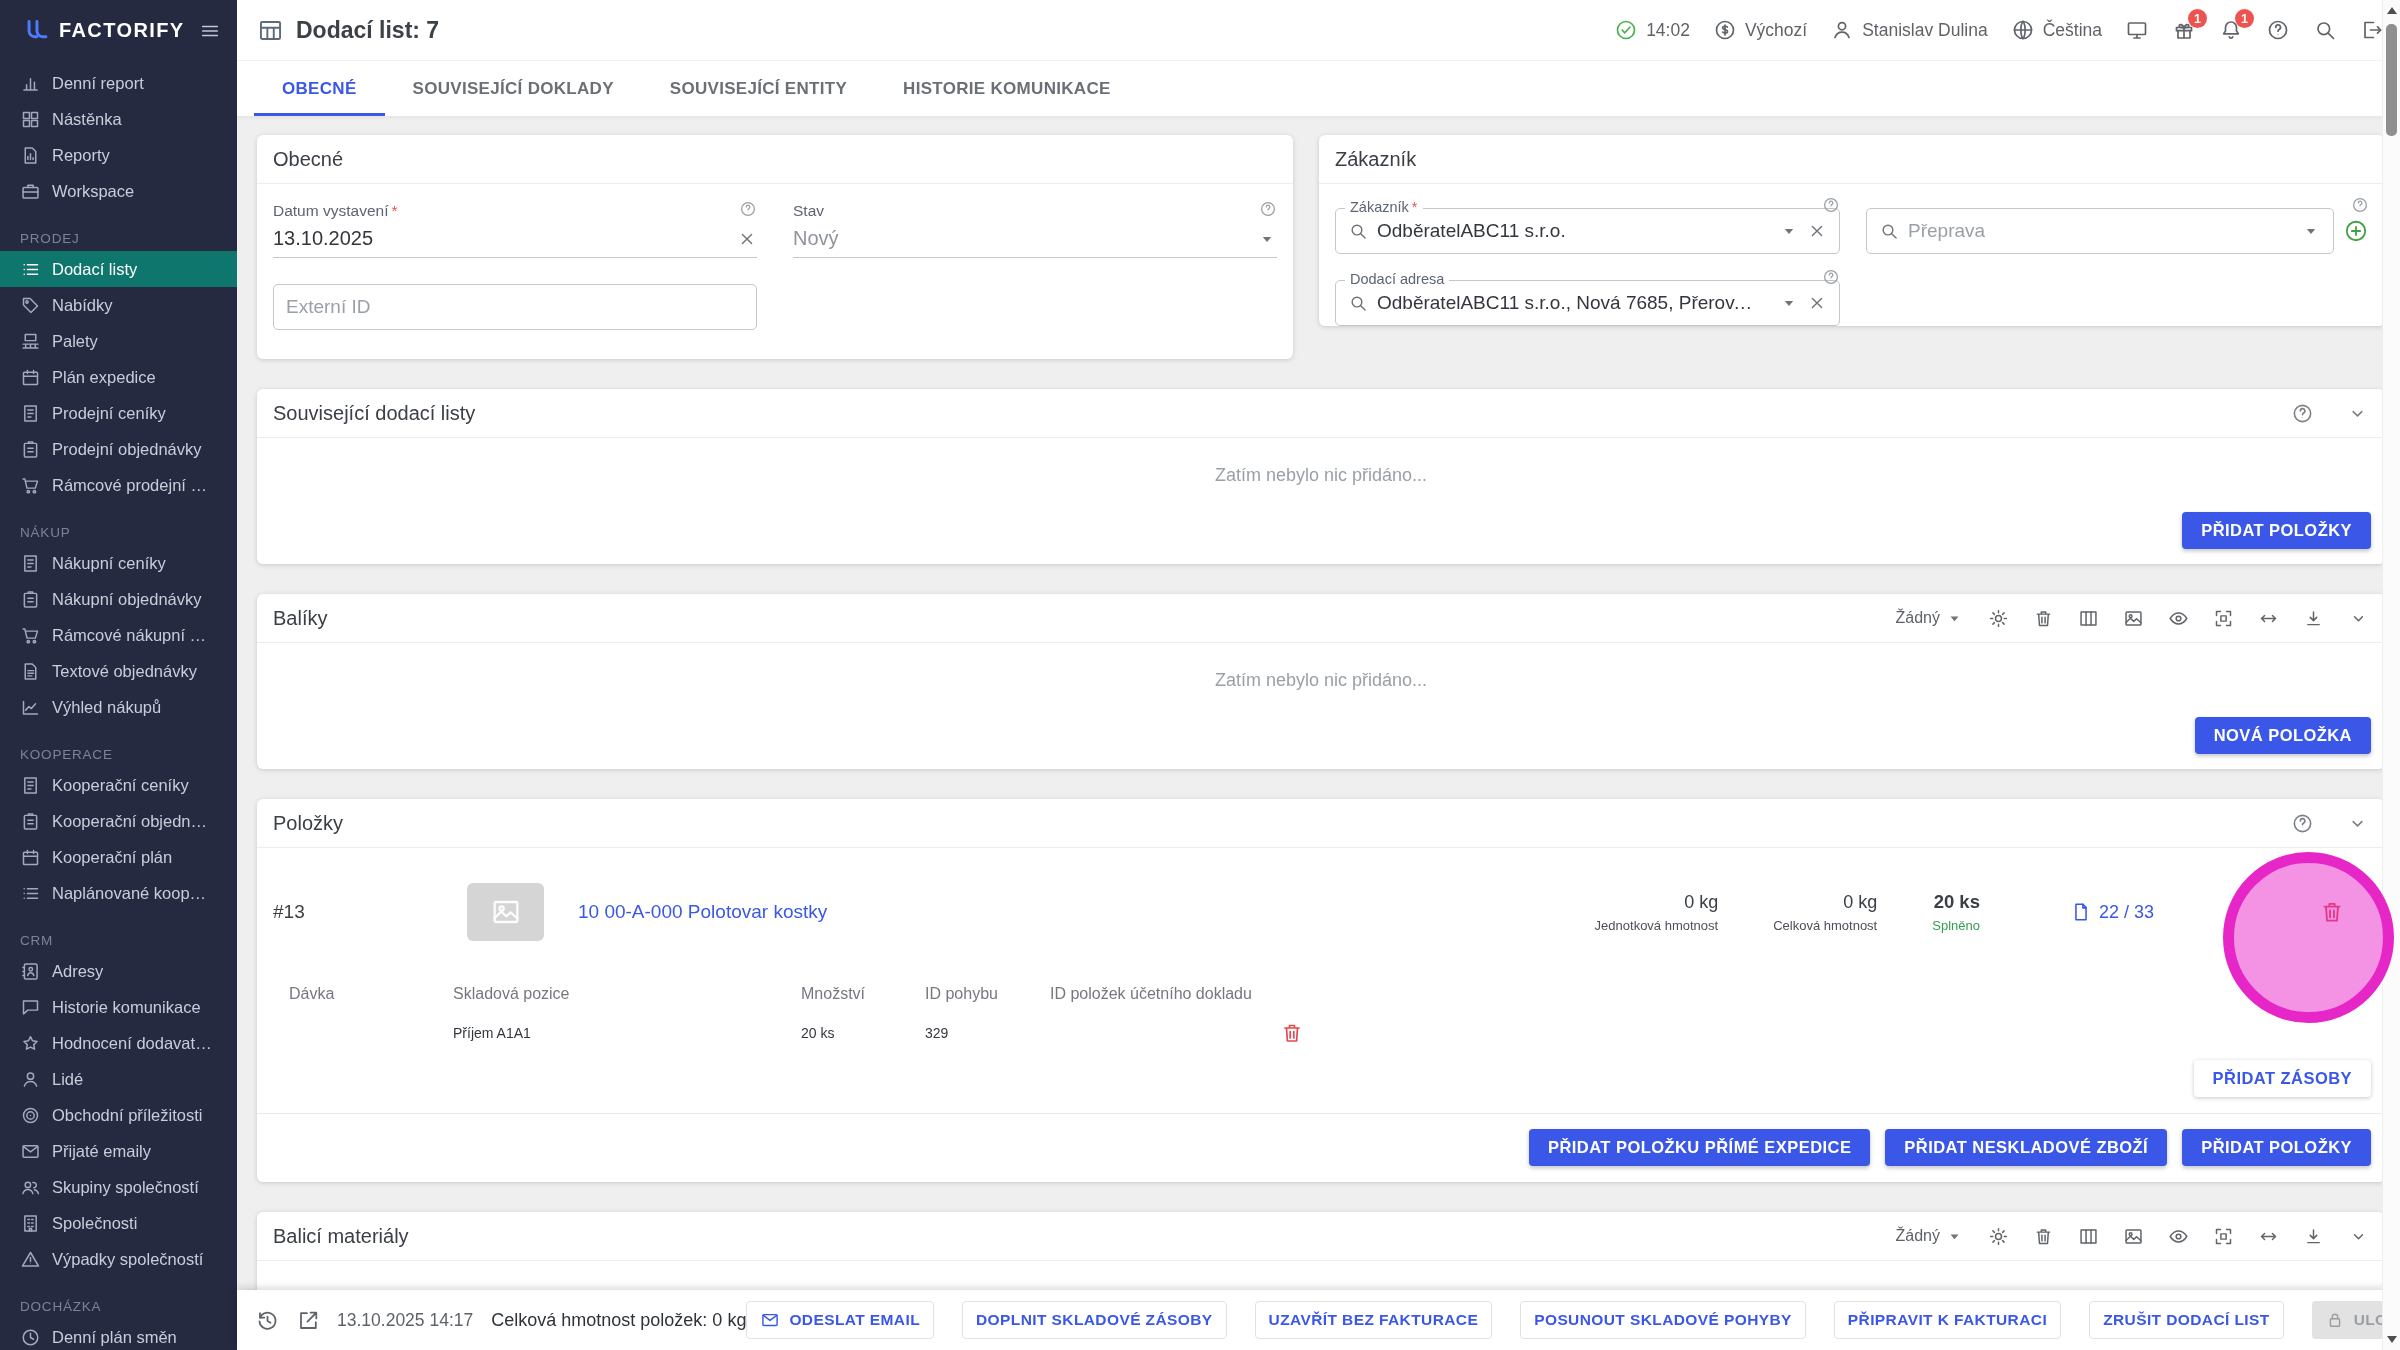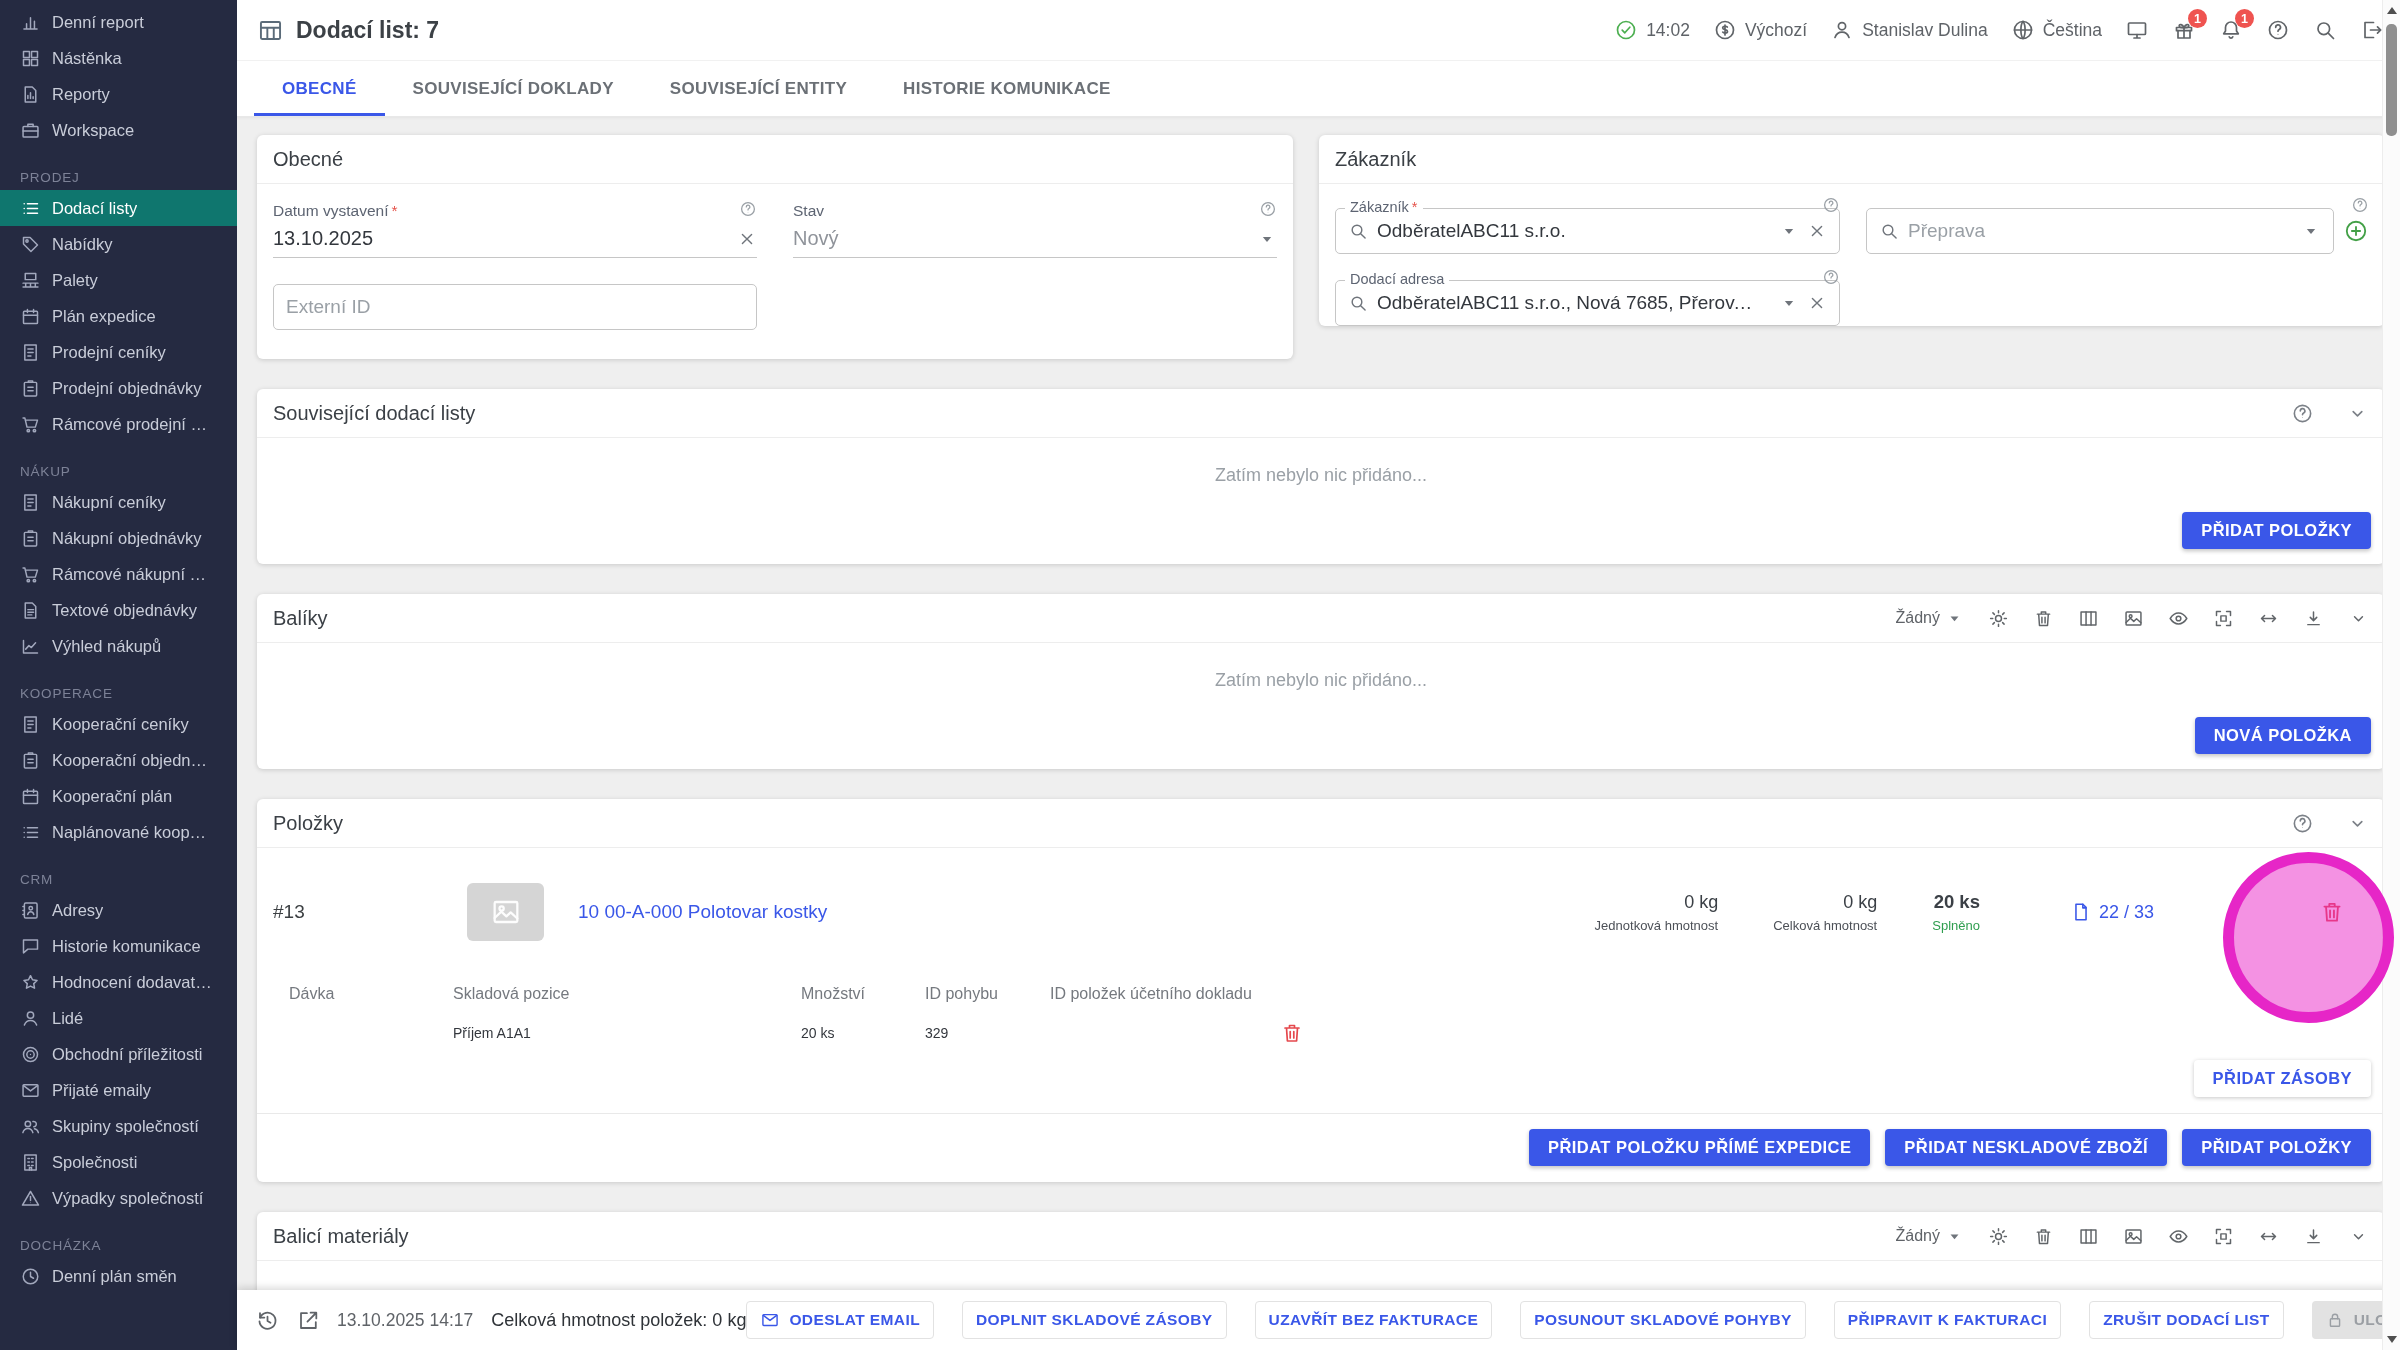--- a/index.html
+++ b/index.html
@@ -125,20 +125,34 @@
 .vscroll{position:absolute;top:0;right:0;width:18px;height:1350px;background:#fbfbfb;border-left:1px solid #ededed;z-index:60;}
 .vs-up{position:absolute;top:7px;left:4px;width:0;height:0;border-left:5px solid transparent;border-right:5px solid transparent;border-bottom:7px solid #4f4f4f;cursor:pointer;}
 .vs-down{position:absolute;bottom:7px;left:4px;width:0;height:0;border-left:5px solid transparent;border-right:5px solid transparent;border-top:7px solid #4f4f4f;cursor:pointer;}
 .vs-thumb{position:absolute;top:24px;left:3px;width:11px;height:112px;background:#8f8f8f;border-radius:5px;cursor:pointer;}
 .annotation{position:absolute;left:2223px;top:852px;width:171px;height:171px;border-radius:50%;border:11px solid #e626c7;background:rgba(233,38,199,.5);z-index:70;pointer-events:none;}
 </style>
 </head>
 <body>
 
 <aside class="sidebar">
+  <div class="sb-head">
+    <span class="logo-mark">
+        <svg viewBox="0 0 24 24" fill="none" stroke="currentColor" stroke-width="1.7" stroke-linecap="round" stroke-linejoin="round">
+          <path d="M4.5 4v8.5a5 5 0 0 0 5 5h2" stroke-width="2.6"></path>
+          <path d="M11.5 4v8.5a5 5 0 0 0 5 5h3" stroke-width="2.6"></path>
+        </svg>
+      </span>
+    <span class="logo-text">FACTORIFY</span>
+    <span class="hamburger">
+        <svg viewBox="0 0 24 24" fill="none" stroke="currentColor" stroke-width="1.7" stroke-linecap="round" stroke-linejoin="round">
+          <path d="M4 7h16M4 12h16M4 17h16"></path>
+        </svg>
+      </span>
+  </div>
   <nav class="nav" id="sidebar-nav">
       <div class="nav-item">
         <span class="nav-ic">
           <svg viewBox="0 0 24 24" fill="none" stroke="currentColor" stroke-width="1.7" stroke-linecap="round" stroke-linejoin="round">
             <path d="M4.5 19.5h15M7.5 19.5v-6M12 19.5V6.5M16.5 19.5v-9"></path>
           </svg>
         </span>
         <span class="nav-lb">Denní report</span>
       </div>
       <div class="nav-item">

